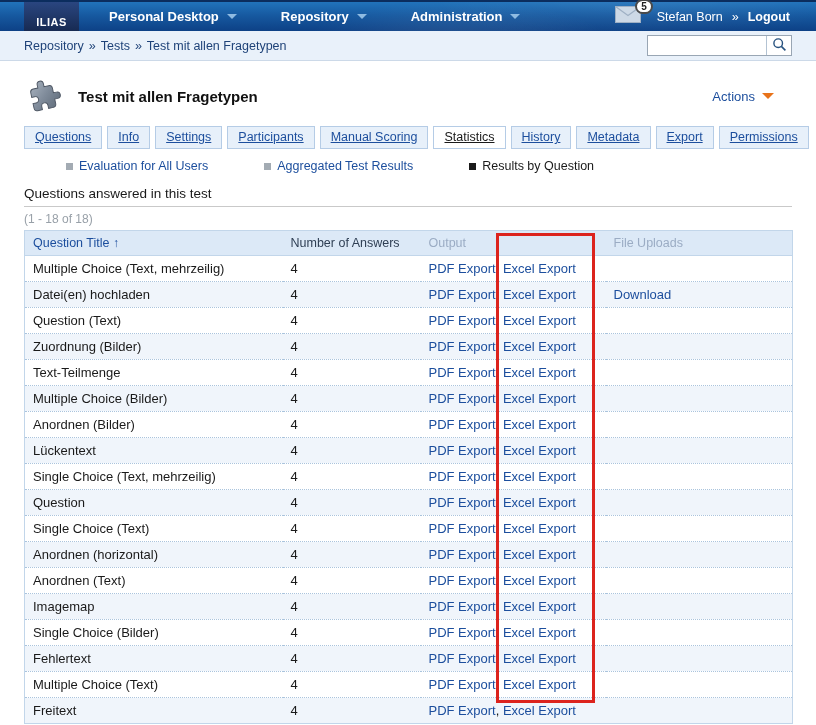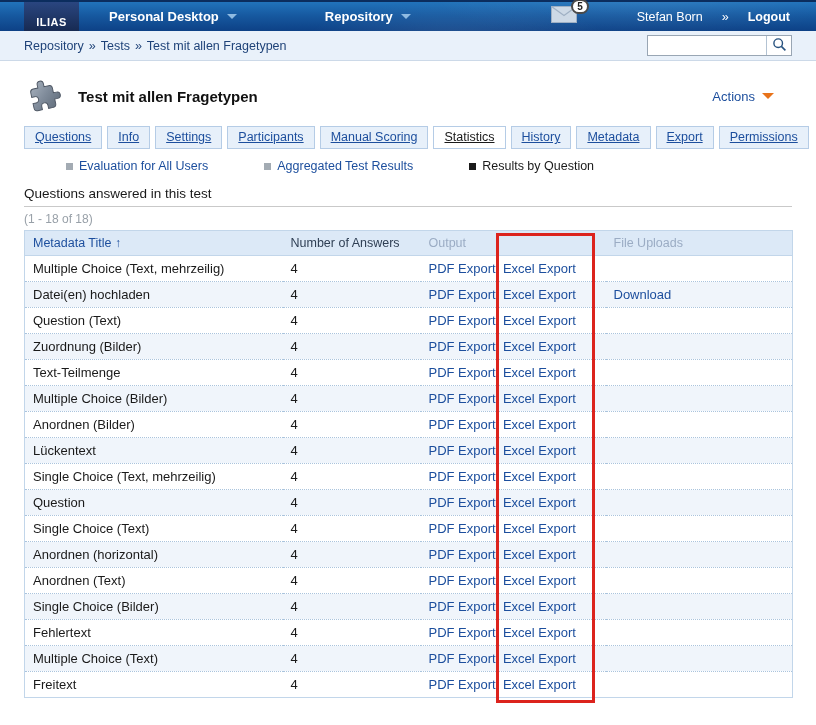--- a/index.html
+++ b/index.html
@@ -22,34 +22,34 @@
       radial-gradient(ellipse 220px 60px at 56% 140%, rgba(255,255,255,0.10), transparent 70%),
       radial-gradient(ellipse 300px 80px at 78% -40%, rgba(255,255,255,0.07), transparent 70%);
   }
   .logo {
     margin-left:24px; width:55px;
     background:linear-gradient(180deg,#2a4680,#172a52);
     color:#fff; font-weight:bold; font-size:11px; letter-spacing:0.5px;
     display:flex; align-items:flex-end; justify-content:center; padding-bottom:3px;
     position:relative; z-index:1;
   }
-  .menu { display:flex; align-items:center; margin-left:8px; position:relative; z-index:1;gap:44px; }
+  .menu { display:flex; align-items:center; margin-left:8px; position:relative; z-index:1; }
   .menu-item {
     color:#fff; font-weight:bold; font-size:13px; padding:0 22px;
     display:flex; align-items:center; gap:8px; height:100%;
   }
   .tri { width:0; height:0; border-left:5px solid transparent; border-right:5px solid transparent; border-top:5px solid #8fbbe2; display:inline-block; }
   .nav-right { margin-left:auto; margin-right:26px; display:flex; align-items:center; gap:16px; position:relative; z-index:1; }
   .mail { position:relative; display:inline-flex; align-items:center; }
   .mail-badge {
     position:absolute; top:-7px; right:-12px; background:#fff; color:#222;
     border:2px solid #4a4a4a; border-radius:9px; font-size:10px; font-weight:bold;
     padding:0 4px; line-height:11px; min-width:17px; text-align:center;
   }
-  .user-area { color:#fff; font-size:12.5px; display:flex; align-items:center; gap:19px;margin-left:44px; }
+  .user-area { color:#fff; font-size:12.5px; display:flex; align-items:center; gap:9px; }
   .user-area a { color:#fff; }
   .logout { font-weight:bold; }
 
   
   .crumbbar {
     height:30px; background:#e9f1fa; border-bottom:1px solid #ccd9e8;
     display:flex; align-items:center; padding:0 24px;
   }
   .breadcrumb { font-size:12.5px; color:#1e4278; display:flex; gap:5px; align-items:center; }
   .breadcrumb a { color:#1e4278; }
@@ -114,20 +114,24 @@
 
 <div class="navbar">
   <div class="logo">ILIAS</div>
   <nav class="menu" id="nav-menu">
       <a class="menu-item">
         <span>Personal Desktop</span>
         <span class="tri"></span>
       </a>
       <a class="menu-item">
         <span>Repository</span>
+        <span class="tri"></span>
+      </a>
+      <a class="menu-item">
+        <span>Administration</span>
         <span class="tri"></span>
       </a>
     </nav>
   <div class="nav-right">
     <span class="mail">
       <span>
         <svg width="26" height="17" viewBox="0 0 26 17">
           <rect x="0.5" y="0.5" width="25" height="16" fill="#cdd9e6" stroke="#9fb0c4"></rect>
           <path d="M0.5 0.5 L13 9.5 L25.5 0.5" fill="none" stroke="#9fb0c4" stroke-width="1.2"></path>
         </svg>
@@ -219,21 +223,21 @@
   <table class="qtable">
     <colgroup>
         <col style="width:258px">
         <col style="width:138px">
         <col style="width:185px">
         <col style="width:187px">
       </colgroup>
     <thead>
       <tr>
         <th>
-          <a>Metadata Title</a>
+          <a>Question Title</a>
           <span class="sort-arrow">↑</span>
         </th>
         <th class="th-answers">Number of Answers</th>
         <th class="th-muted">Output</th>
         <th class="th-muted">File Uploads</th>
       </tr>
     </thead>
     <tbody id="rows">
         <tr>
           <td>Multiple Choice (Text, mehrzeilig)</td>
@@ -307,20 +311,26 @@
           <td><a>PDF Export</a>, <a>Excel Export</a></td>
           <td></td>
         </tr>
         <tr>
           <td>Anordnen (Text)</td>
           <td>4</td>
           <td><a>PDF Export</a>, <a>Excel Export</a></td>
           <td></td>
         </tr>
         <tr>
+          <td>Imagemap</td>
+          <td>4</td>
+          <td><a>PDF Export</a>, <a>Excel Export</a></td>
+          <td></td>
+        </tr>
+        <tr>
           <td>Single Choice (Bilder)</td>
           <td>4</td>
           <td><a>PDF Export</a>, <a>Excel Export</a></td>
           <td></td>
         </tr>
         <tr>
           <td>Fehlertext</td>
           <td>4</td>
           <td><a>PDF Export</a>, <a>Excel Export</a></td>
           <td></td>

